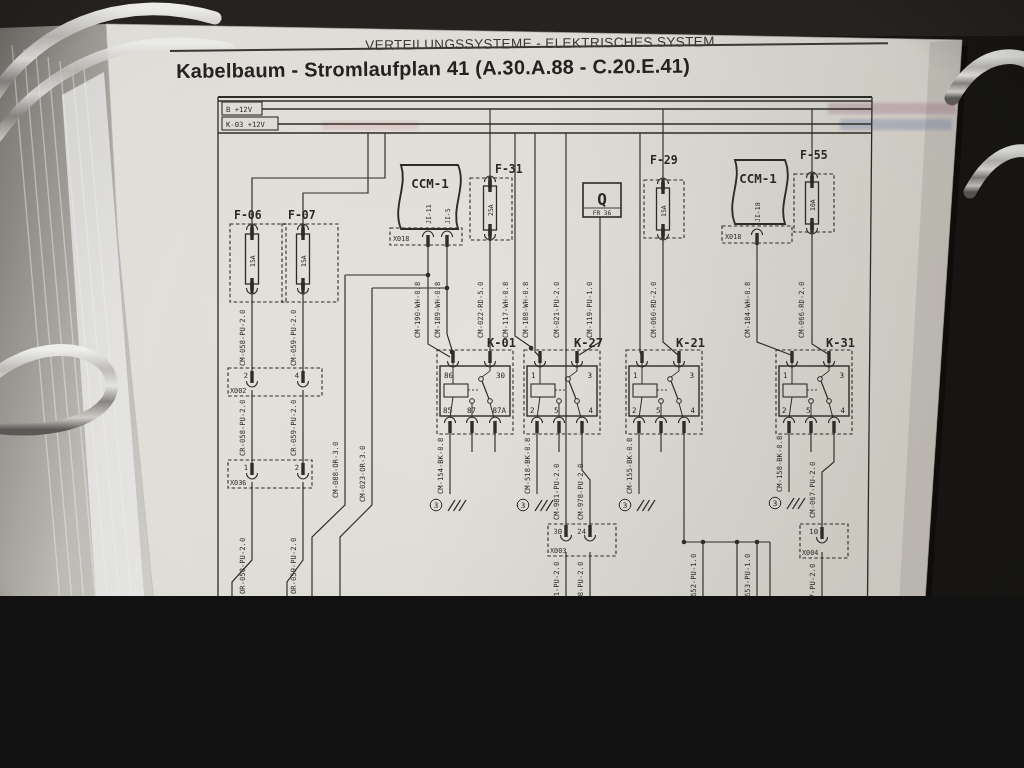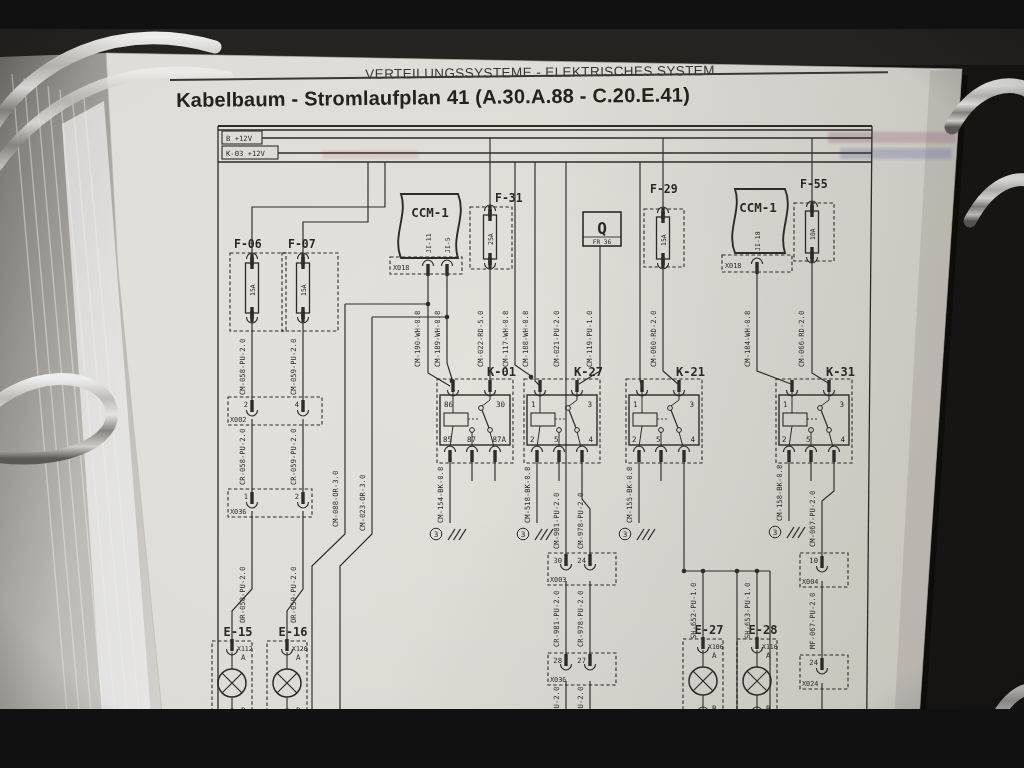--- a/index.html
+++ b/index.html
@@ -1,16 +1,16 @@
 <!DOCTYPE html>
 <html><head>
 <meta charset="utf-8">
 <style>
   html,body{margin:0;padding:0;background:#111;}
-  #photo{position:relative;width:1024px;height:680px;overflow:hidden;background:#161412;font-family:"DejaVu Sans Mono",monospace;margin-top:29px;}
+  #photo{position:relative;width:1024px;height:596px;overflow:hidden;background:#161412;font-family:"DejaVu Sans Mono",monospace;}
   #scene{position:absolute;left:0;top:0;width:1024px;height:768px;}
   .htext{position:absolute;color:#33312e;transform-origin:left top;}
   #section-title{left:330px;top:38px;width:420px;text-align:center;font:13.5px "Liberation Sans",sans-serif;letter-spacing:.4px;transform:rotate(-0.6deg);color:#3a3835;}
   #header-rule{position:absolute;left:170px;top:50px;width:718px;height:2.2px;background:#3a3835;transform:rotate(-0.62deg);transform-origin:left top;}
   #page-title{left:176px;top:60px;font:bold 20px "Liberation Sans",sans-serif;letter-spacing:.2px;transform:rotate(-0.62deg);color:#242220;}
 </style>
 </head>
 <body>
 
 <div id="photo">

